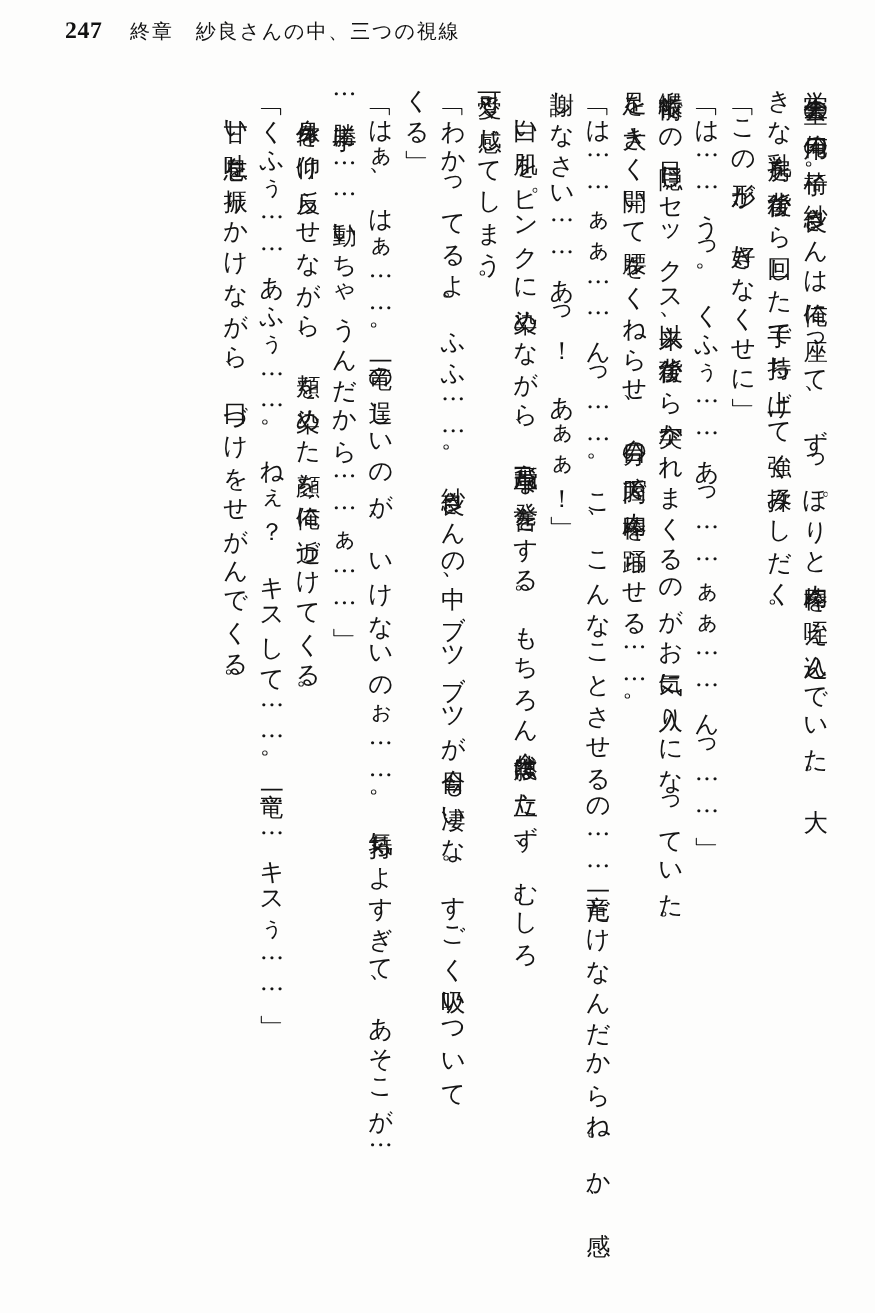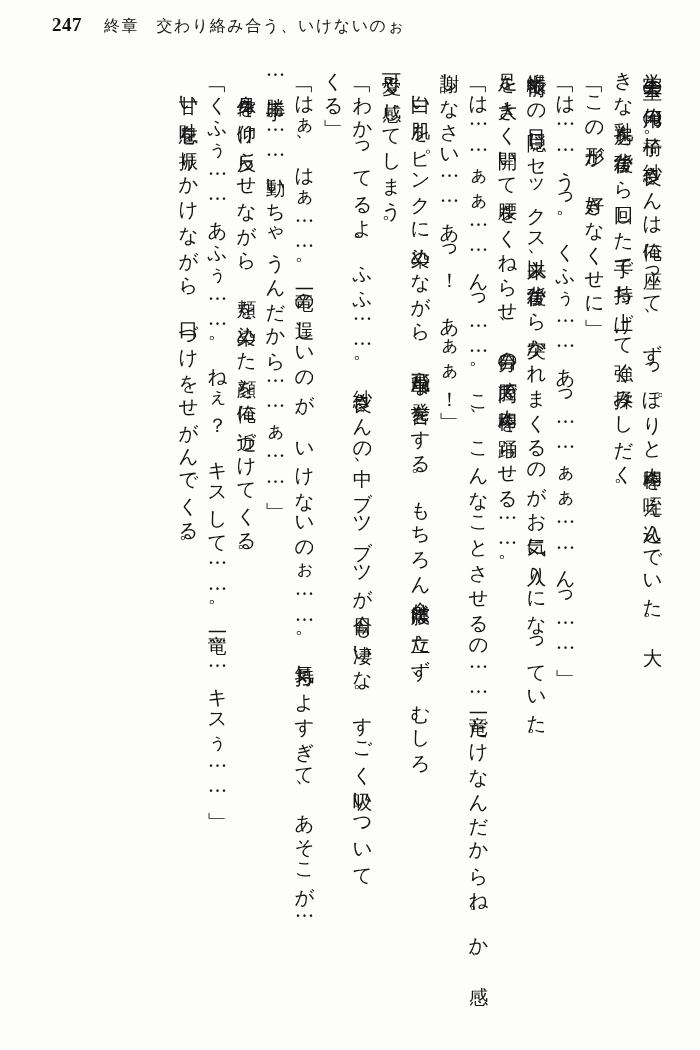--- a/index.html
+++ b/index.html
@@ -92,21 +92,21 @@
     box-sizing: border-box;
   }
 </style>
 </head>
 <body>
 
 <div class="page">
 
   <div class="header">
     <span class="page-number">247</span>
-    <span class="header-title">終章　交わり絡み合う、いけないのぉ</span>
+    <span class="header-title">終章　紗良さんの中、三つの視線</span>
   </div>
 
   <div class="rule"></div>
 
   <div class="body-area">
     <div class="vcols" id="vcols">
         <div class="vline">学生会室の俺用の椅子。紗良さんは俺に座って、ずっぽりと肉棒を咥え込んでいた。大</div>
         <div class="vline">きな乳房を背後から回した手で持ち上げて強く揉みしだく。</div>
         <div class="vline indent">「この形が、好きなくせに」</div>
         <div class="vline indent">「は……うっ。くふぅ……あっ……ぁぁ……んっ……」</div>

